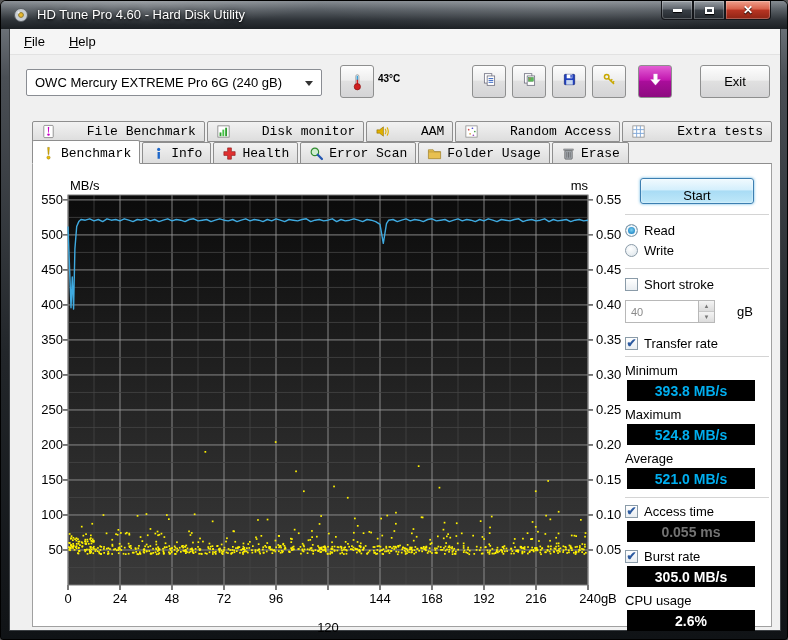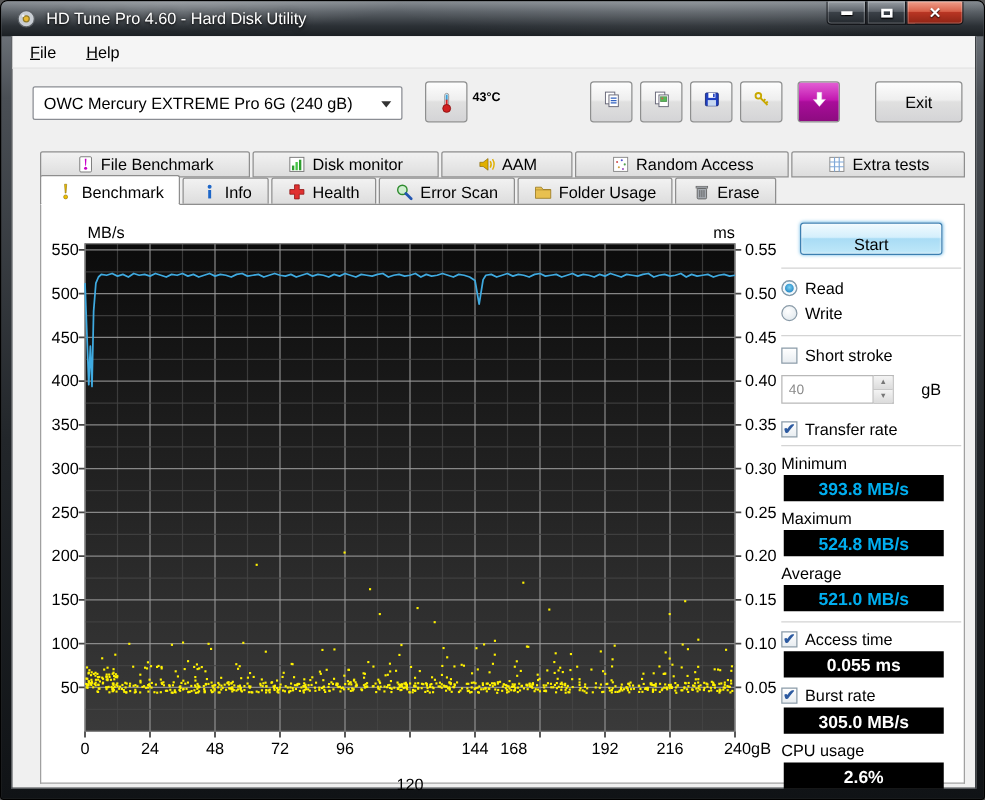--- a/index.html
+++ b/index.html
@@ -42,23 +42,23 @@
     background:linear-gradient(180deg,#fdfdfd,#eeeeee 45%,#e0e0e0 50%,#d4d4d6);
     border:1px solid #8e8f8f; border-radius:3px; display:flex; align-items:center; justify-content:center; }
   .tool-btn.magenta { background:linear-gradient(180deg,#e35fd4,#c218b0 45%,#a90d9a 50%,#8d0b80); }
   .temp-label { position:absolute; left:368px; top:18px; font-size:10px; font-weight:bold; color:#000; }
   .exit-btn { position:absolute; left:690px; top:10px; width:70px; height:33px;
     background:linear-gradient(180deg,#fdfdfd,#eeeeee 45%,#e0e0e0 50%,#d4d4d6);
     border:1px solid #8e8f8f; border-radius:3px; font-size:13px; display:flex; align-items:center; justify-content:center; }
   
   .tabs-top { position:absolute; left:22px; top:92px; width:740px; height:21px; display:flex; }
   .tabs-bottom { position:absolute; left:22px; top:113px; width:589px; height:22px; display:flex; }
-  .tab { flex:1 1 auto; display:flex; align-items:center; justify-content:center; gap:5px;
+  .tab { flex:1 1 auto; display:flex; align-items:center; justify-content:space-between; gap:5px;
     font-size:13px; color:#000; border:1px solid #8e8e8e; border-radius:2px 2px 0 0;
-    background:linear-gradient(180deg,#f2f2f2,#dddddd); white-space:nowrap; padding:0 8px; }
+    background:linear-gradient(180deg,#f2f2f2,#dddddd); white-space:nowrap; padding:0 8px;font-family:Liberation Mono, monospace; }
   .tab + .tab { margin-left:2px; }
   .tab.active { background:#fff; border-bottom:1px solid #fff; position:relative; z-index:3;
     margin-top:-2px; padding-top:2px; }
   .tab .ticon { width:15px; height:15px; flex:0 0 auto; }
   
   .tabpage { position:absolute; left:22px; top:134px; width:740px; height:464px; background:#fff;
     border:1px solid #a0a0a0; border-top:1px solid #8e8e8e; }
   .axis-title { position:absolute; font-size:13px; color:#000; }
   .plot-svg { position:absolute; }
   .tick-label { position:absolute; font-size:13px; color:#000; white-space:nowrap; }
@@ -1296,21 +1296,21 @@
           </div>
         <div class="sep" style="margin-top:8px"></div>
 
         <div class="row" style="margin-top:6px">
           <span class="cb">
               <span class="check">✔</span>
             </span>
           <span>Access time</span>
         </div>
         <div class="stat-box">
-            <span class="v-access" style="color: #ffffff;">0.055 ms</span>
+            <span class="v-access" style="color: #737373;">0.055 ms</span>
           </div>
 
         <div class="row" style="margin-top:7px">
           <span class="cb">
               <span class="check">✔</span>
             </span>
           <span>Burst rate</span>
         </div>
         <div class="stat-box">
             <span class="v-plain" style="color: rgb(255, 255, 255);">305.0 MB/s</span>
@@ -1343,19 +1343,19 @@
         <div class="tick-label tick-right" style="left: 563px; top: 307.973px;">0.15</div>
         <div class="tick-label tick-right" style="left: 563px; top: 342.982px;">0.10</div>
         <div class="tick-label tick-right" style="left: 563px; top: 377.991px;">0.05</div>
         <div class="tick-label tick-x" style="left: 5px; top: 427px;">0</div>
         <div class="tick-label tick-x" style="left: 57px; top: 427px;">24</div>
         <div class="tick-label tick-x" style="left: 109px; top: 427px;">48</div>
         <div class="tick-label tick-x" style="left: 161px; top: 427px;">72</div>
         <div class="tick-label tick-x" style="left: 213px; top: 427px;">96</div>
         <div class="tick-label tick-x" style="left: 265px; top: 427px; margin-top: 29px;">120</div>
         <div class="tick-label tick-x" style="left: 317px; top: 427px;">144</div>
-        <div class="tick-label tick-x" style="left: 348px; top: 427px; text-align: center;">168</div>
+        <div class="tick-label tick-x" style="left: 369px; top: 427px; text-align: center;">168</div>
         <div class="tick-label tick-x" style="left: 421px; top: 427px;">192</div>
         <div class="tick-label tick-x" style="left: 473px; top: 427px;">216</div>
         <div class="tick-label tick-x" style="left: 535px; top: 427px;">240gB</div>
       </div>
   </div>
 </div>
 
 </body></html>

